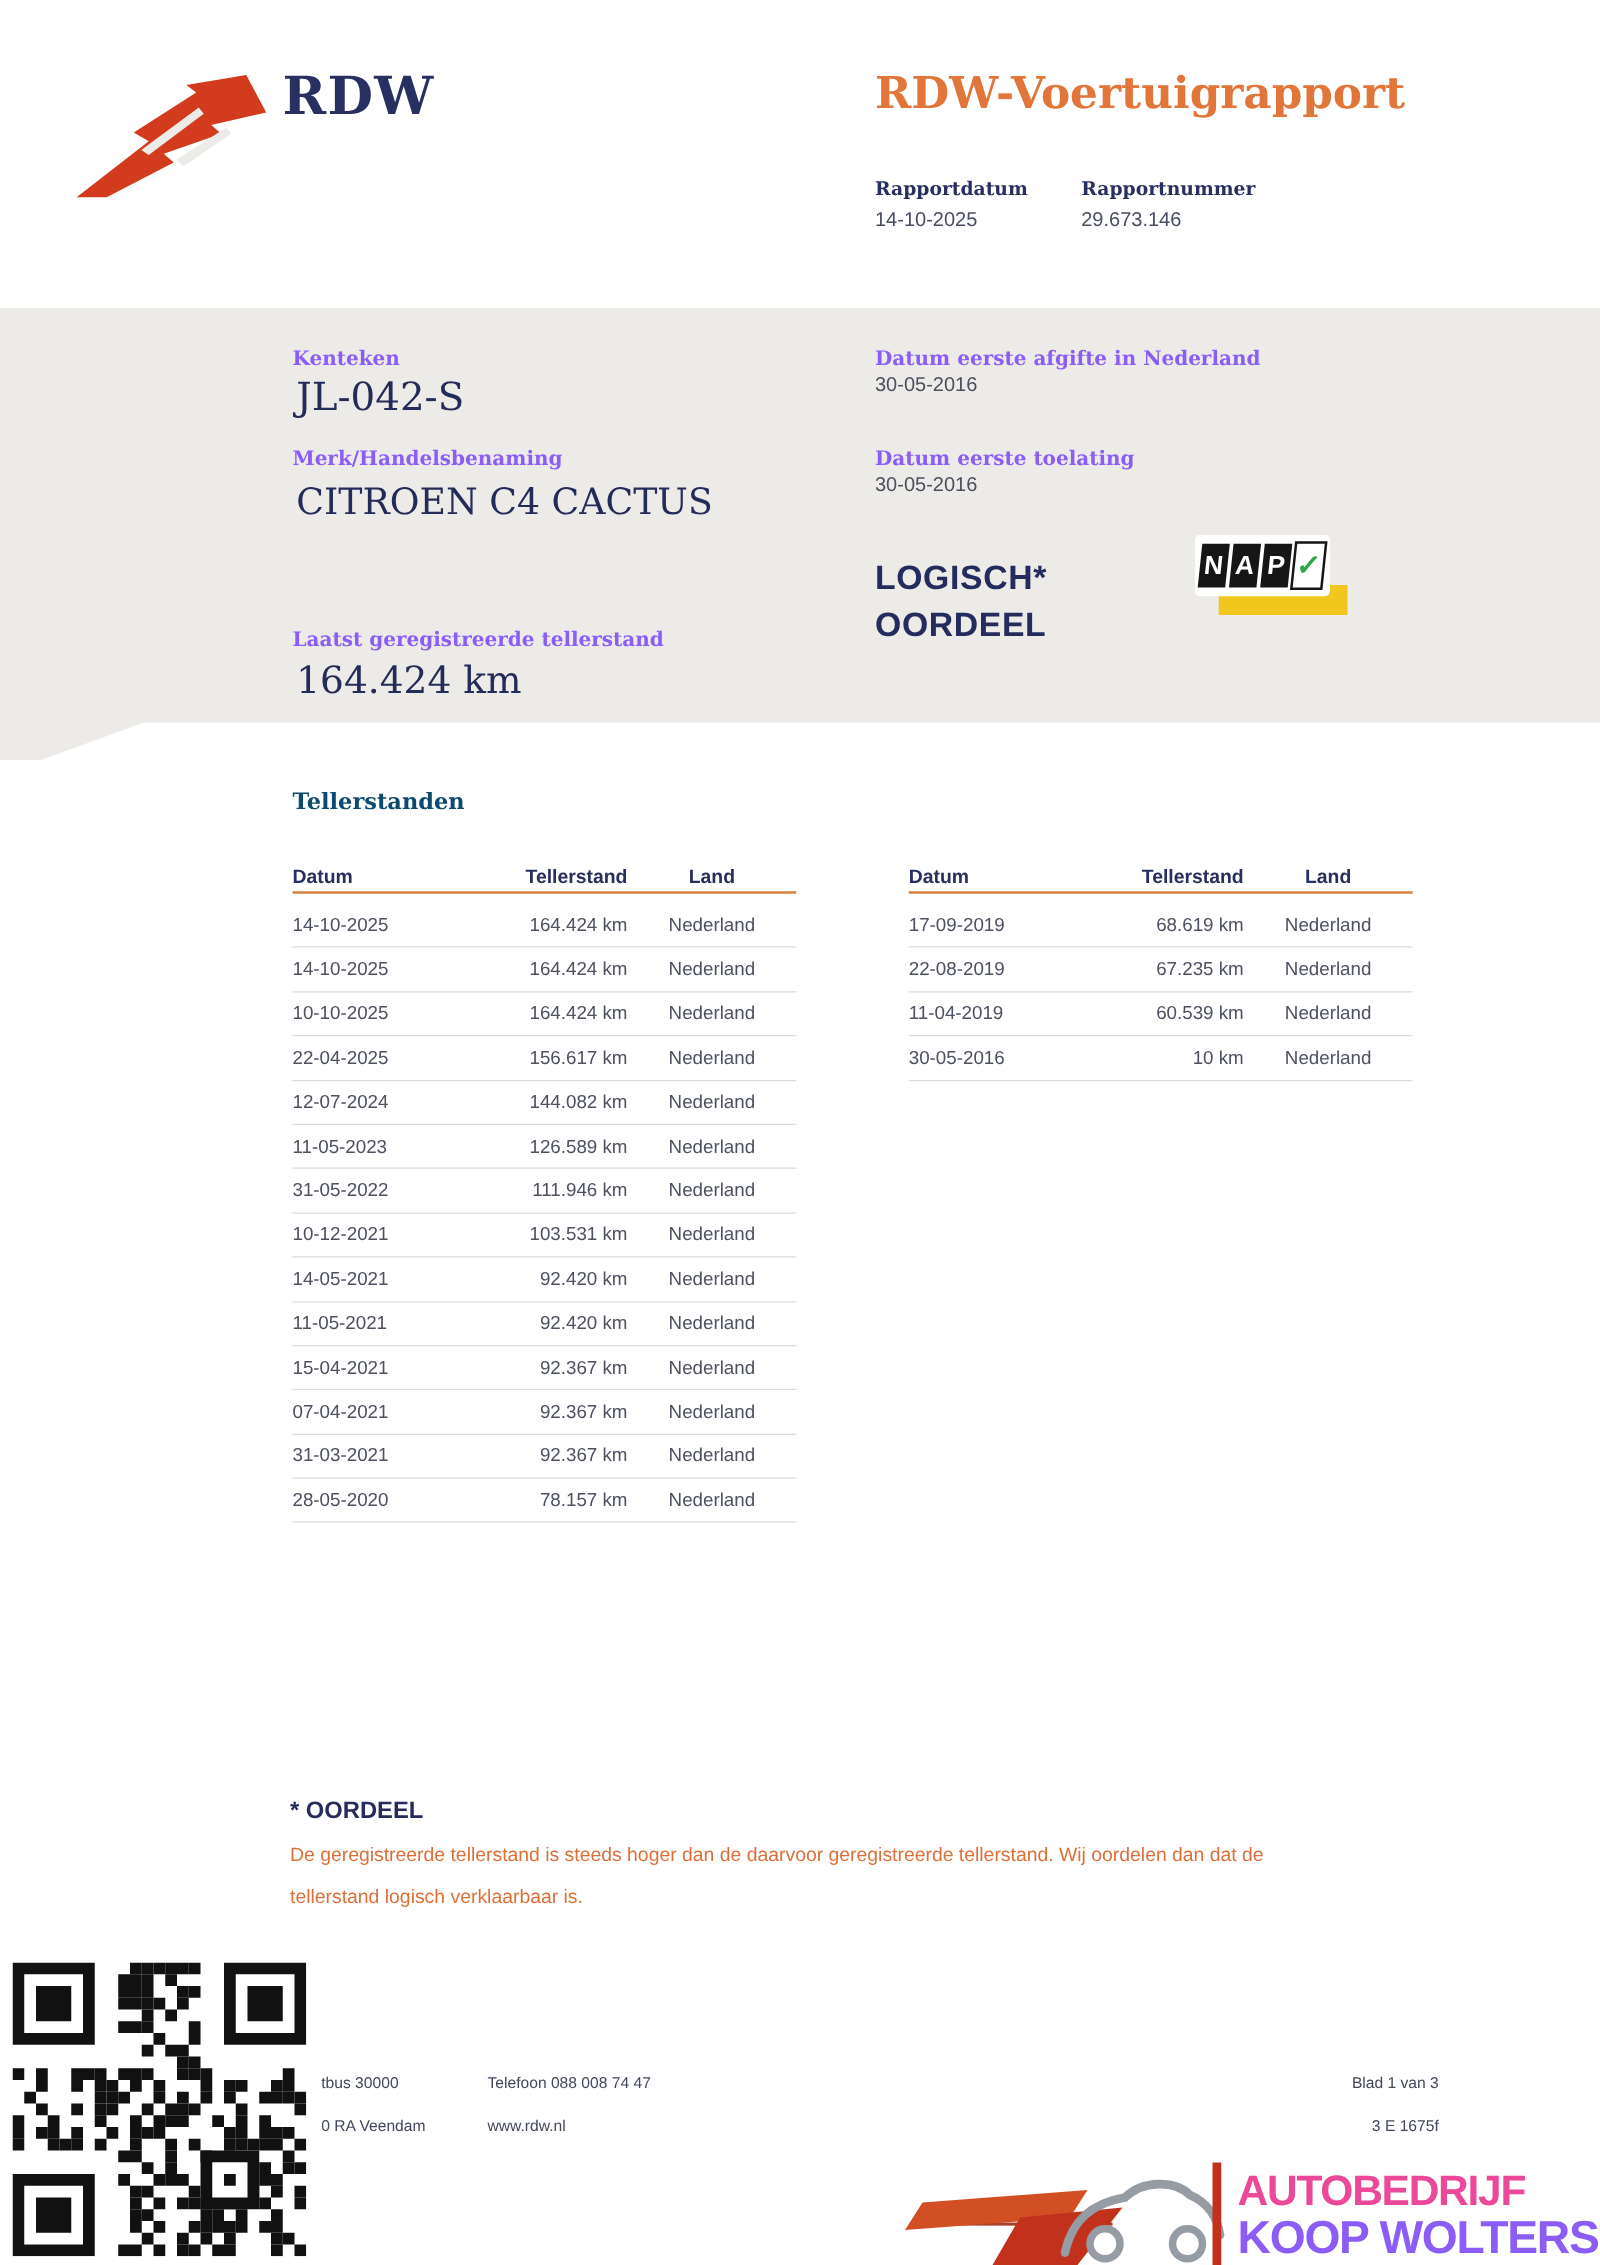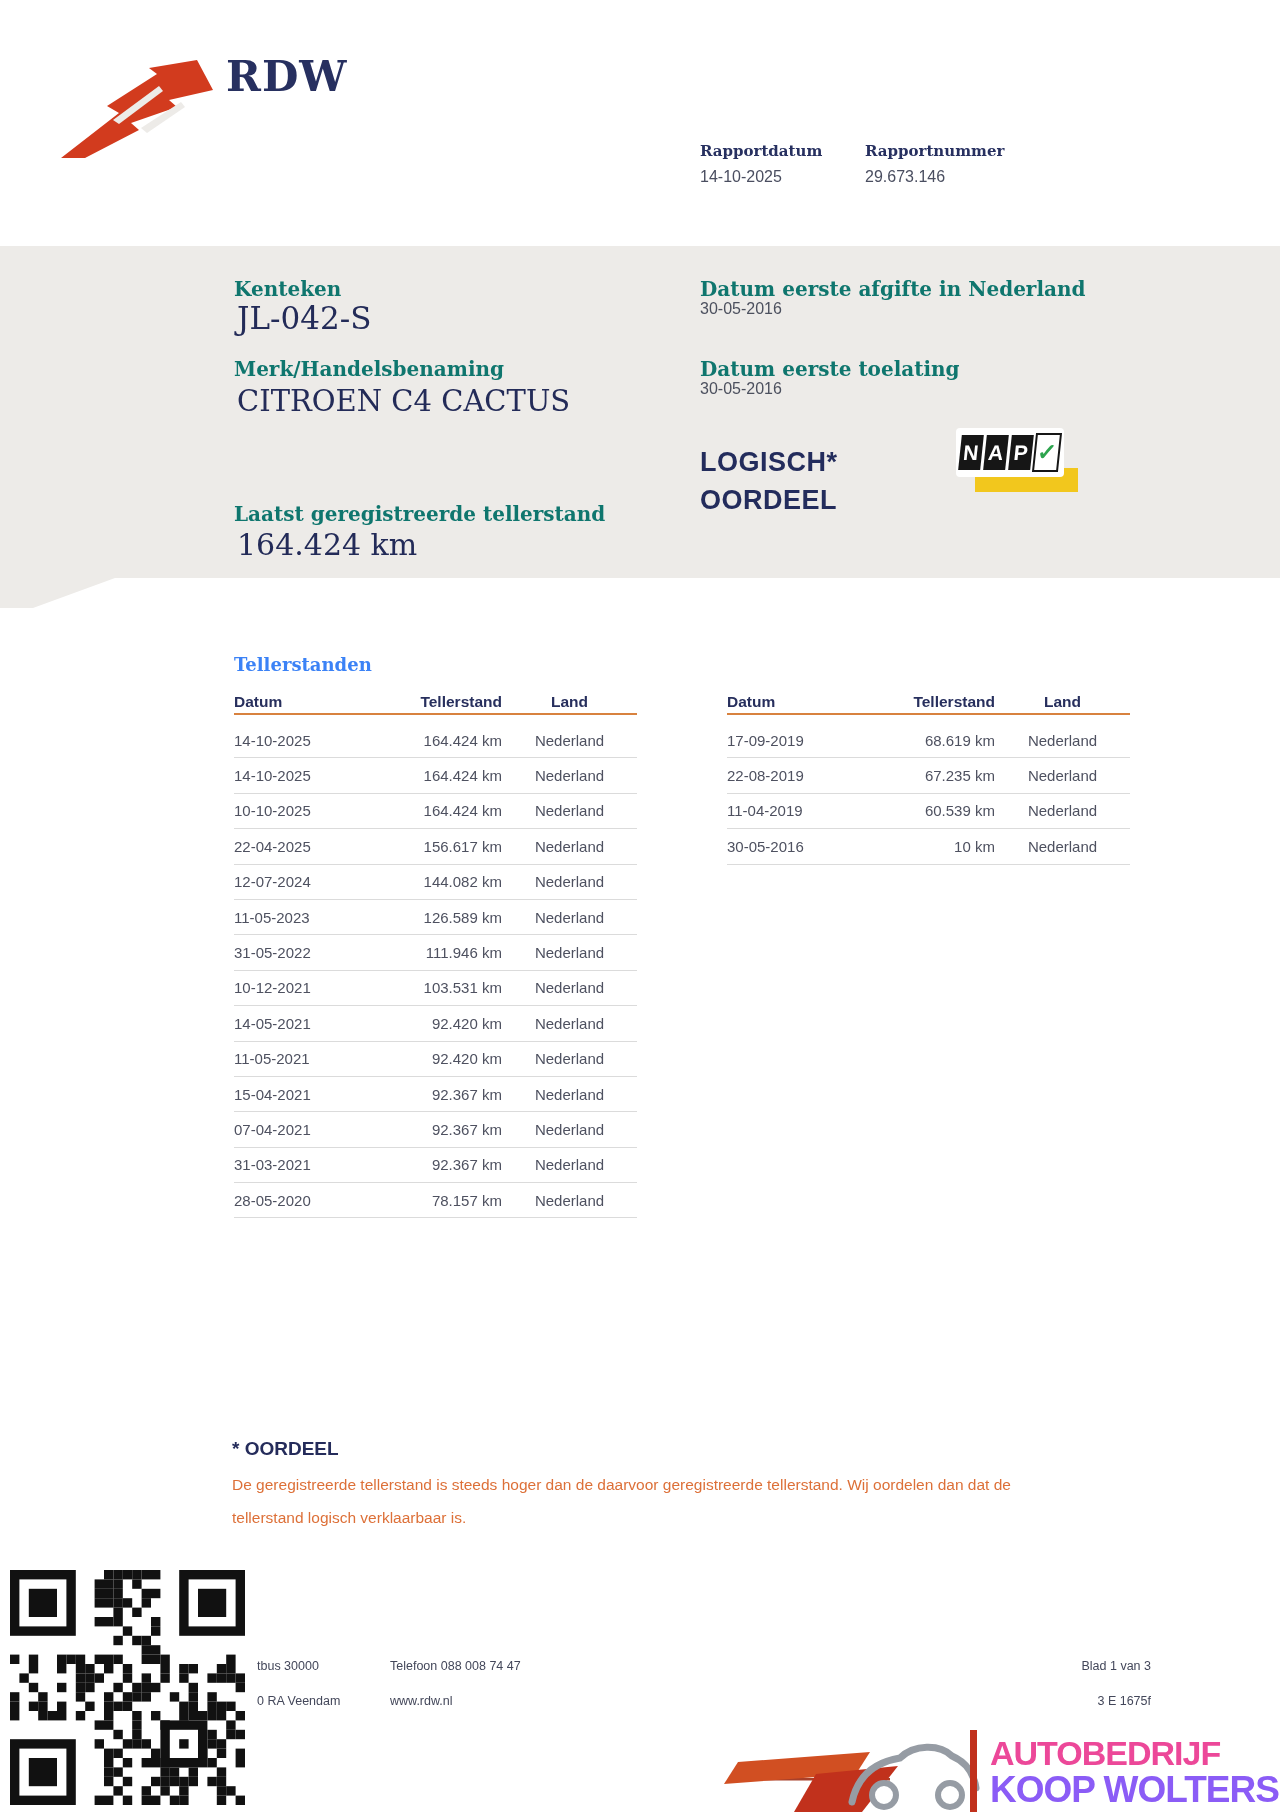--- a/index.html
+++ b/index.html
@@ -9,38 +9,38 @@
   
   #brand-text{left:226px;top:52px;font-family:"DejaVu Serif",serif;font-weight:bold;
               font-size:42px;color:#273060;letter-spacing:1px;}
   #report-title{left:700px;top:54px;font-family:"DejaVu Serif",serif;font-weight:bold;
                 font-size:35px;color:#e2763a;}
   .hdr-label{font-family:"DejaVu Serif",serif;font-weight:bold;font-size:15px;color:#273060;}
   .hdr-value{font-size:16px;color:#4a4e60;}
   
   #vehicle-panel{left:0;top:246px;width:1280px;height:362px;background:#edebe8;
       clip-path:polygon(0 0,1280px 0,1280px 332px,115px 332px,33px 362px,0 362px);}
-  .fld-label{font-family:"DejaVu Serif",serif;font-weight:bold;font-size:20px;color:#0f766e;}
+  .fld-label{font-family:"DejaVu Serif",serif;font-weight:bold;font-size:16px;color:#8b5cf6;}
   .fld-serif{font-family:"DejaVu Serif",serif;color:#232b58;}
   .fld-sans{font-size:16px;color:#4c505e;}
   #verdict-1,#verdict-2{font-weight:bold;font-size:27px;color:#232c5c;letter-spacing:.5px;}
   
   #nap-logo{left:956px;top:428px;width:124px;height:66px;}
   #nap-yellow{left:19px;top:40px;width:103px;height:24px;background:#f2c71d;}
   #nap-card{left:0;top:0;width:108px;height:49px;background:#ffffff;border-radius:4px;
             display:flex;align-items:center;gap:3px;padding:0 4px;box-sizing:border-box;}
   .nap-tile{width:23px;height:35px;background:#161616;color:#ffffff;display:flex;
             align-items:center;justify-content:center;font-weight:bold;font-size:21px;
             transform:skewX(-6deg);}
   #nap-check-tile{width:27px;height:39px;background:#ffffff;border:2px solid #161616;
             box-sizing:border-box;display:flex;align-items:center;justify-content:center;
             color:#2da44e;font-weight:bold;font-size:23px;transform:skewX(-6deg);}
   
-  #tellerstanden-heading{left:234px;top:654px;font-family:"DejaVu Serif",serif;
-            font-weight:bold;font-size:18px;color:#3b82f6;}
+  #tellerstanden-heading{left:234px;top:631px;font-family:"DejaVu Serif",serif;
+            font-weight:bold;font-size:18px;color:#0c4a6e;}
   .odo-table{width:403px;}
   .thead{display:flex;height:18px;padding-bottom:2px;border-bottom:2px solid #d8823f;
          font-weight:bold;font-size:15.5px;color:#272f5d;}
   .tbody{margin-top:8px;}
   .trow{display:flex;align-items:center;height:34.4px;border-bottom:1px solid #dbdbdb;
         font-size:15px;color:#4e5160;}
   .c1{flex:0 0 40%;text-align:left;}
   .c2{flex:0 0 26.5%;text-align:right;}
   .c3{flex:1 1 auto;text-align:center;}
   
@@ -57,20 +57,21 @@
 <body>
 
 <div id="page">
 
   <svg class="abs" style="left:61px;top:60px;" width="152" height="98" viewBox="0 0 152 98">
     <path fill="#d23b1e" d="M0 98 L58 53 L46 46 L96 14 L88 8 L136 0 L152 30 L108 40 L116 47 L70 63 L78 70 L24 98 Z"></path>
     <path fill="#edebe8" d="M52 60 L98 26 L102 31 L58 64 Z"></path>
     <path fill="#edebe8" d="M80 68 L120 42 L124 47 L86 73 Z"></path>
   </svg>
   <div class="abs" id="brand-text">RDW</div>
+  <div class="abs" id="report-title">RDW-Voertuigrapport</div>
 
   <div class="abs hdr-label" style="left:700px;top:142px;">Rapportdatum</div>
   <div class="abs hdr-label" style="left:865px;top:142px;">Rapportnummer</div>
   <div class="abs hdr-value" style="left:700px;top:168px;">14-10-2025</div>
   <div class="abs hdr-value" style="left:865px;top:168px;">29.673.146</div>
 
   <div class="abs" id="vehicle-panel"></div>
 
   <div class="abs fld-label" style="left:234px;top:277px;">Kenteken</div>
   <div class="abs fld-serif" style="left:237px;top:300px;font-size:31px;">JL-042-S</div>

